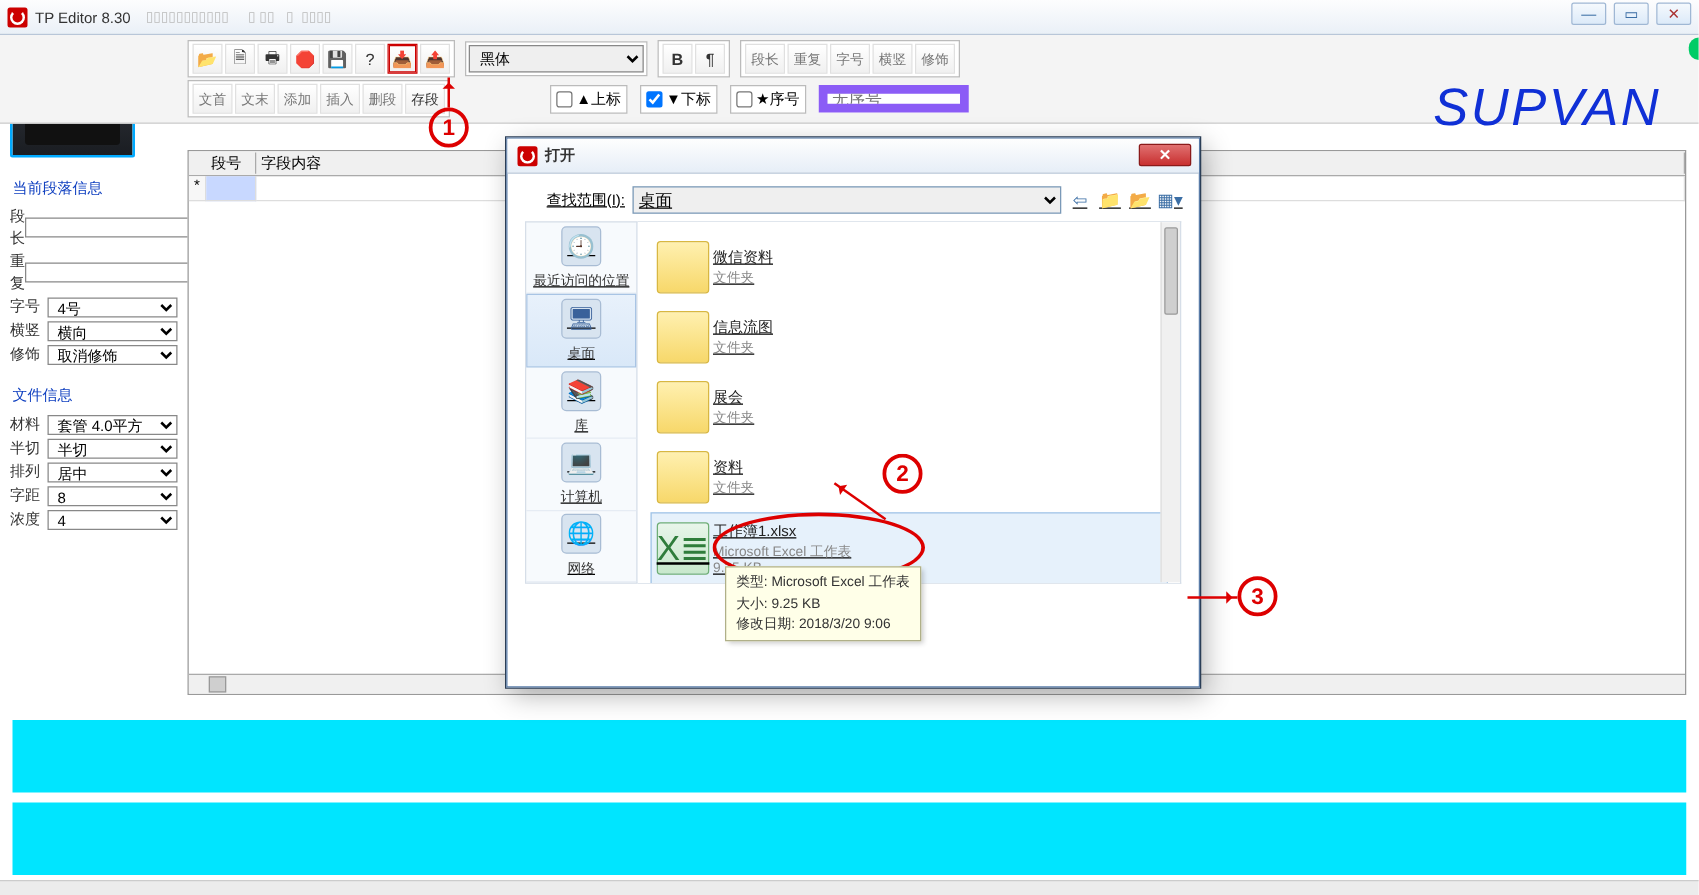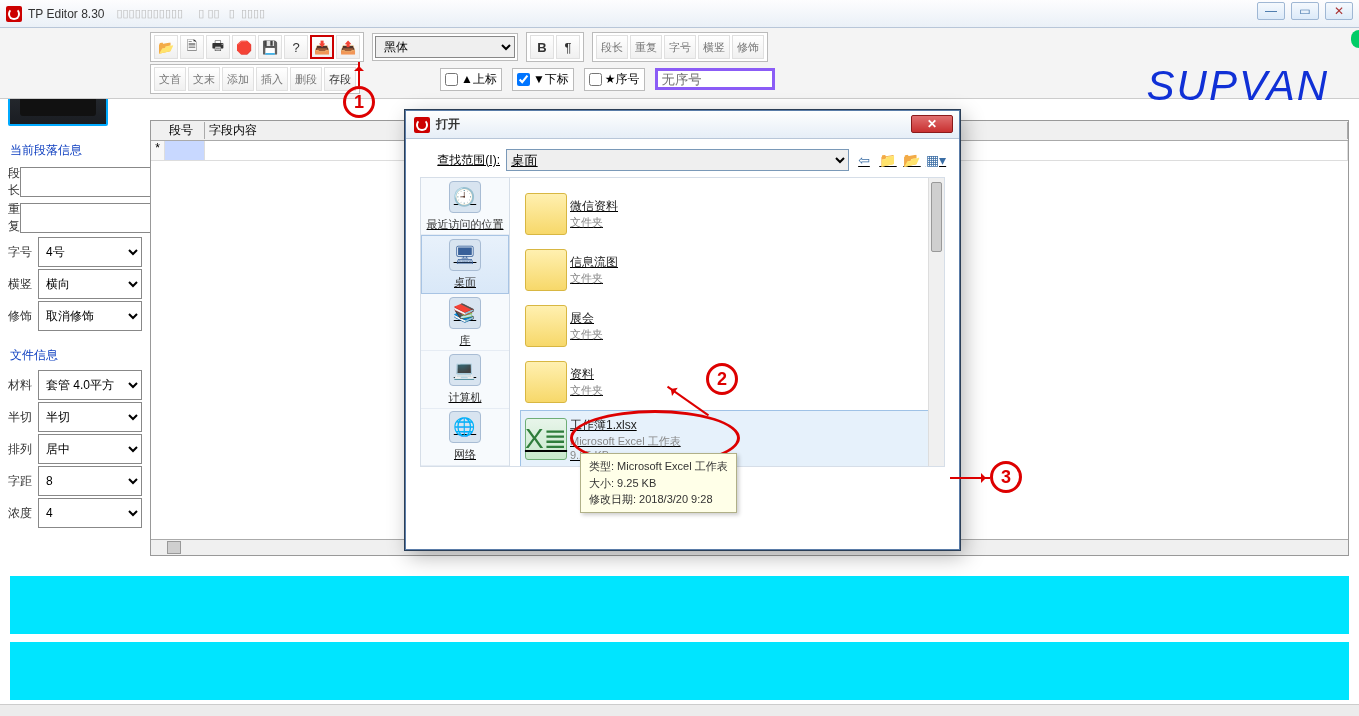--- a/index.html
+++ b/index.html
@@ -17,36 +17,36 @@
 
 
 .tool-area { padding: 4px 6px 2px 150px; background:#f4f4f4; border-bottom:1px solid #ccc; position: relative; }
 .tool-row { display:flex; align-items:center; gap:2px; margin-bottom:2px; }
 .tool-group { display:flex; border:1px solid #bbb; padding:2px; background:#fff; margin-right:6px; }
 .tool-btn { width:24px; height:24px; border:1px solid #e0e0e0; background:linear-gradient(#fff,#f0f0f0); display:flex; align-items:center; justify-content:center; font-size:13px; color:#333; margin:0 1px; }
 .tool-btn.small { width:auto; padding:0 4px; font-size:11px; color:#777; }
 .tool-btn.small.active { color:#333; }
 .tool-btn.highlight { border-color:#c00; box-shadow:0 0 0 1px #c00 inset; }
 .font-combo { width:140px; height:22px; border:1px solid #888; font-size:12px; padding:0 4px; }
-.toolbar-input { height:22px; border:3px solid #8b5cf6; padding:3px 4px; width:80px; }
+.toolbar-input { height:22px; border:7px solid #8b5cf6; padding:3px 4px; width:80px; }
 .chk-wrap { display:flex; align-items:center; margin-right:8px; font-size:12px; border:1px solid #bbb; padding:2px 4px; background:#fff; }
 .chk-wrap input { margin-right:3px; }
 .brand { position:absolute; right:30px; top:34px; color:#1030d6; font-size:42px; font-weight:normal; font-style:italic; letter-spacing:2px; }
 
 
 .device-preview { position:absolute; top:34px; left:8px; width:100px; height:92px; border:2px solid #0af; background:linear-gradient(#3a3f46,#1a1d22); border-radius:2px; }
 .device-preview::before{content:"";position:absolute;top:8px;left:10px;right:10px;height:32px;background:#555;border-radius:3px;}
 .device-preview::after{content:"";position:absolute;bottom:8px;left:10px;right:10px;height:36px;background:#111;border-radius:3px;}
 
 
 .left-panel { position:absolute; top:138px; left:8px; width:134px; font-size:12px; }
 .panel-title { color:#1040c0; padding:4px 2px; }
 .prop-row { display:flex; align-items:center; margin:2px 0; }
 .prop-row label { width:30px; color:#333; }
-.prop-row input, .prop-row select { flex:1; border:1px solid #888; height:30px; font-size:12px; padding:0 3px; background:#fff; }
+.prop-row input, .prop-row select { flex:1; border:1px solid #888; height:16px; font-size:12px; padding:0 3px; background:#fff; }
 .prop-row input { text-align:right; }
 
 
 .main-grid { position:absolute; top:120px; left:150px; right:10px; bottom:160px; border:1px solid #999; background:#fff; overflow:hidden; }
 .grid-head { display:flex; background:#f0f0f0; border-bottom:1px solid #aaa; height:20px; align-items:center; }
 .grid-head .cell { border-right:1px solid #aaa; padding:0 4px; font-size:12px; }
 .grid-head .cell.rowsel{width:14px;}
 .grid-head .cell.c1{width:40px;}
 .grid-head .cell.c2{flex:1;}
 .grid-body-row { display:flex; height:20px; }
@@ -326,21 +326,21 @@
             <div class="th"></div>
           </div>
       </div>
     </div>
   </div>
 </div>
 
 <div class="tooltip" style="left:580px; top:453px;">
   <div>类型: Microsoft Excel 工作表</div>
   <div>大小: 9.25 KB</div>
-  <div>修改日期: 2018/3/20 9:28</div>
+  <div>修改日期: 2018/3/20 9:06</div>
 </div>
 
 <div class="anno-arrow-1"></div>
 <div class="anno-circle" style="left:343px; top:86px;">1</div>
 <div class="anno-ellipse" style="left:570px; top:410px;"></div>
 <div class="anno-arrow rev" style="left:663px; top:400px; width:50px; transform:rotate(35deg);"></div>
 <div class="anno-circle" style="left:706px; top:363px;">2</div>
 <div class="anno-arrow" style="left:950px; top:477px; width:40px;"></div>
 <div class="anno-circle" style="left:990px; top:461px;">3</div>
 

